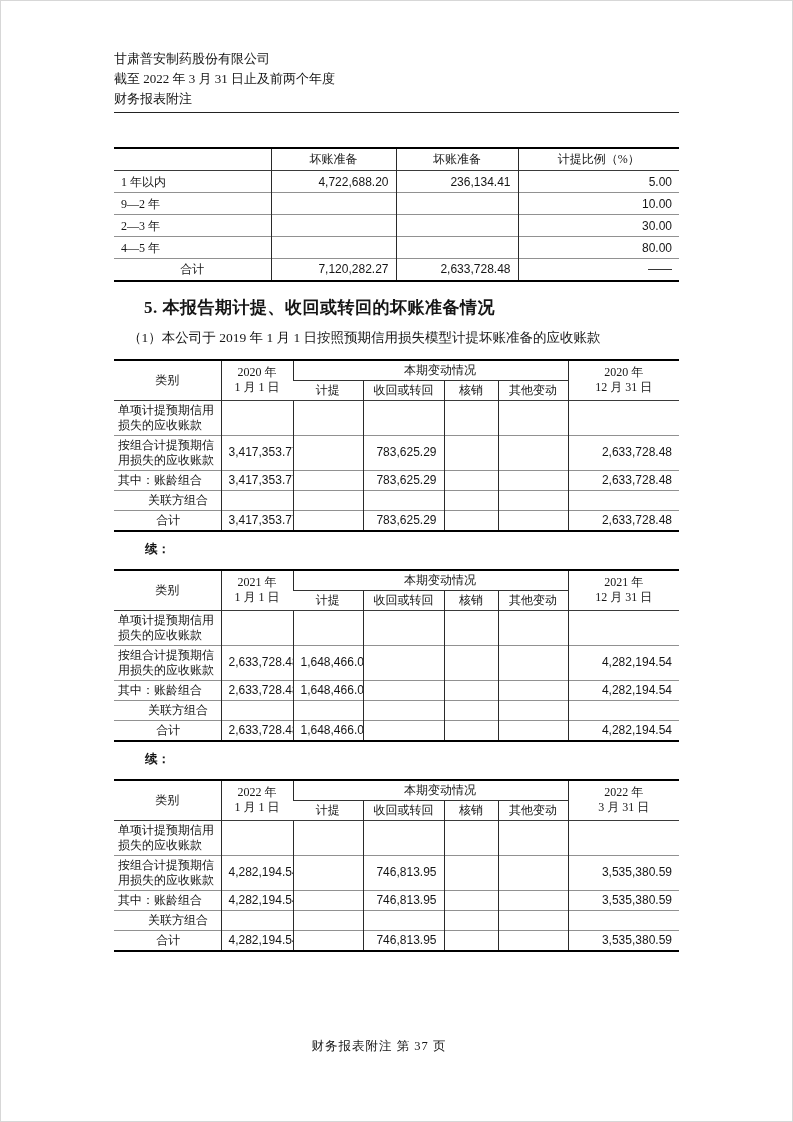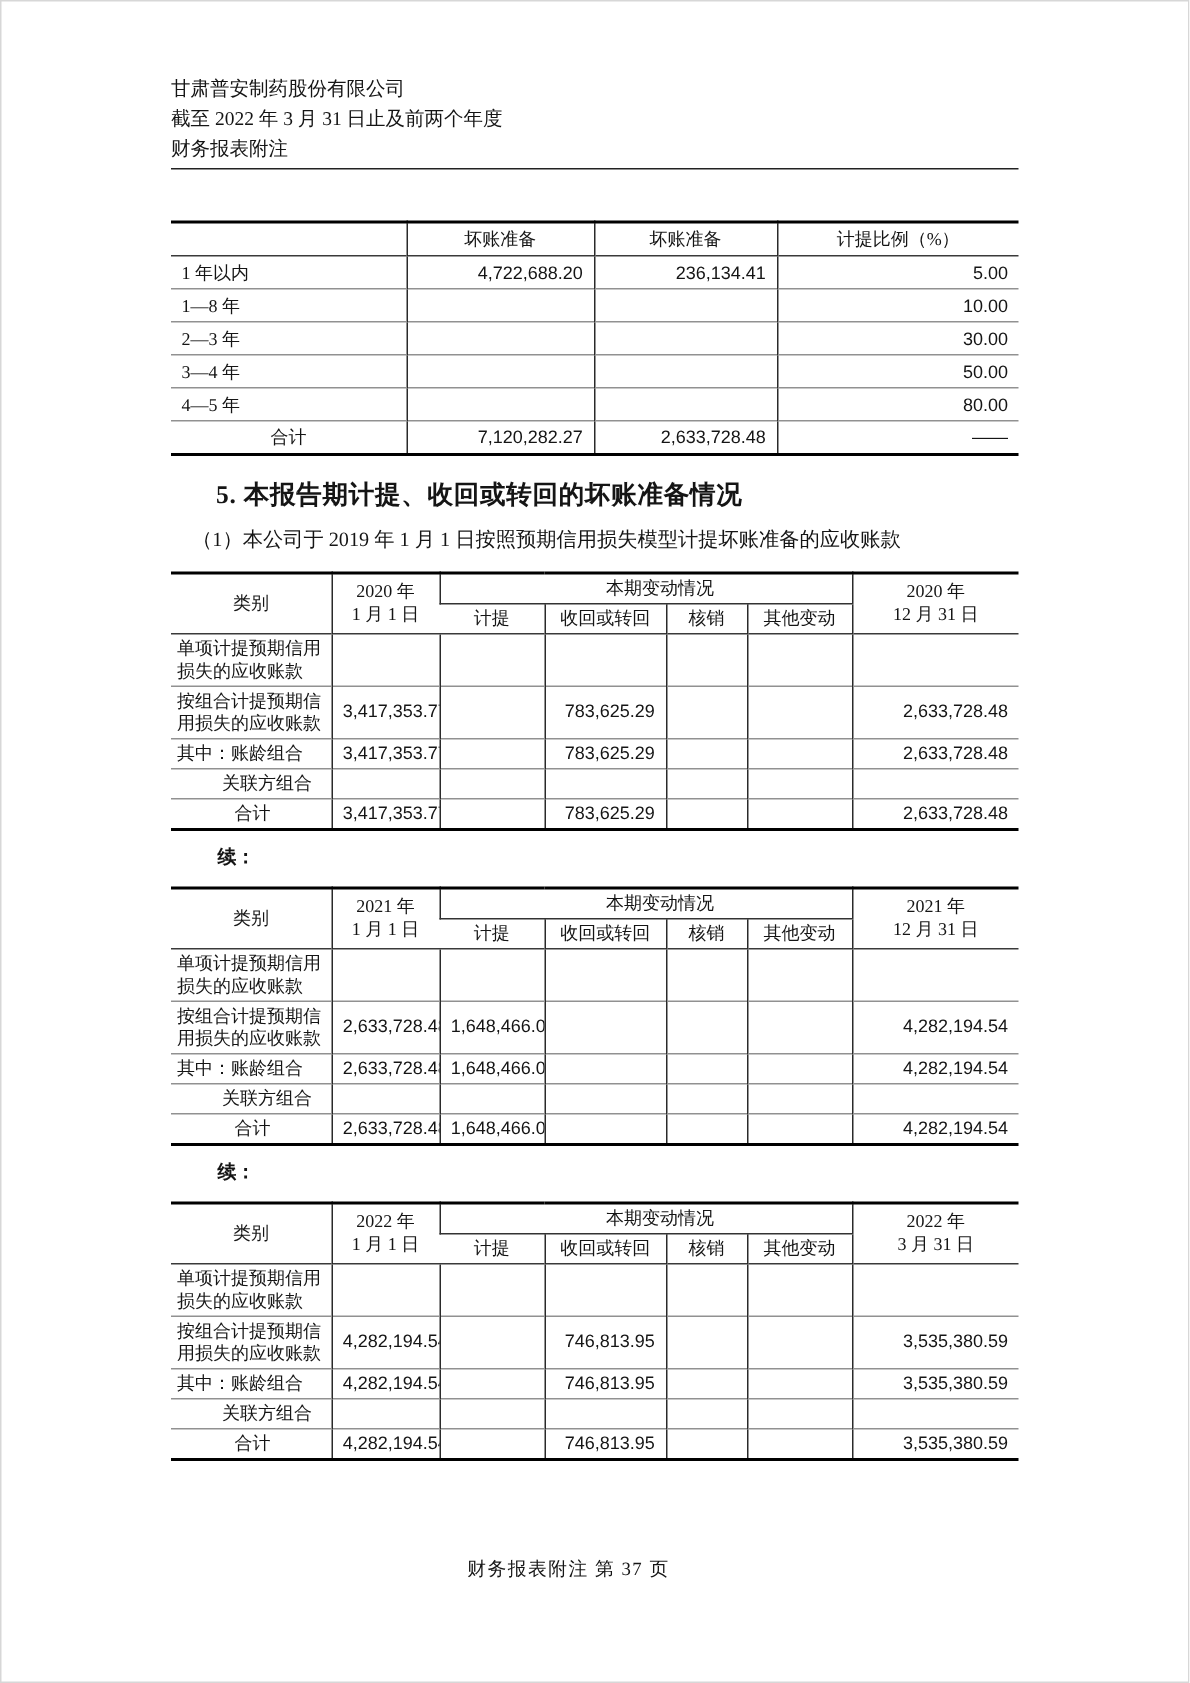--- a/index.html
+++ b/index.html
@@ -82,36 +82,30 @@
         </tr>
       </thead>
       <tbody>
         <tr>
           <td class="lbl">1 年以内</td>
           <td class="num">4,722,688.20</td>
           <td class="num">236,134.41</td>
           <td class="num">5.00</td>
         </tr>
         <tr>
-          <td class="lbl">1—8 年</td>
+          <td class="lbl">9—2 年</td>
           <td class="num"></td>
           <td class="num"></td>
           <td class="num">10.00</td>
         </tr>
         <tr>
           <td class="lbl">2—3 年</td>
           <td class="num"></td>
           <td class="num"></td>
           <td class="num">30.00</td>
-        </tr>
-        <tr>
-          <td class="lbl">3—4 年</td>
-          <td class="num"></td>
-          <td class="num"></td>
-          <td class="num">50.00</td>
         </tr>
         <tr>
           <td class="lbl">4—5 年</td>
           <td class="num"></td>
           <td class="num"></td>
           <td class="num">80.00</td>
         </tr>
         <tr class="total">
           <td class="lbl">合计</td>
           <td class="num">7,120,282.27</td>

